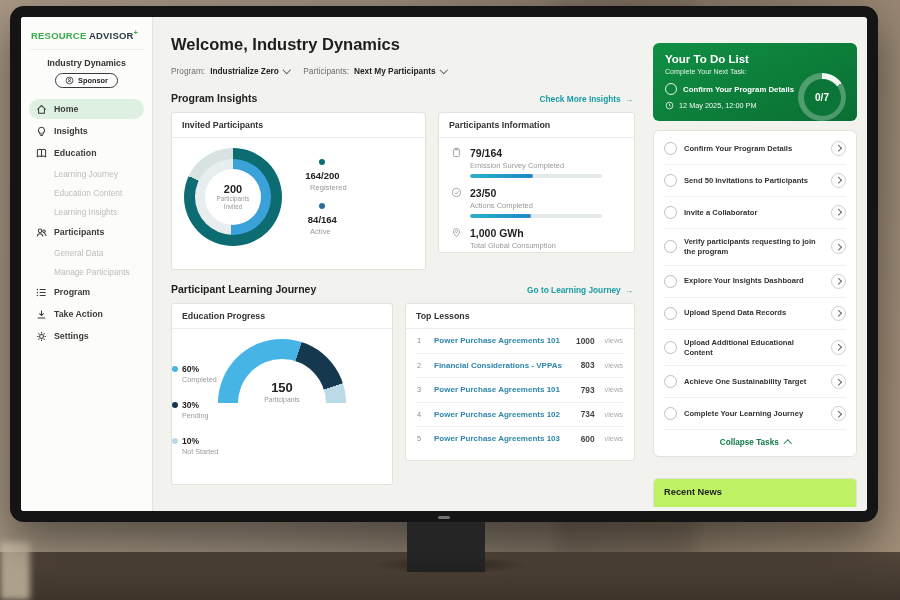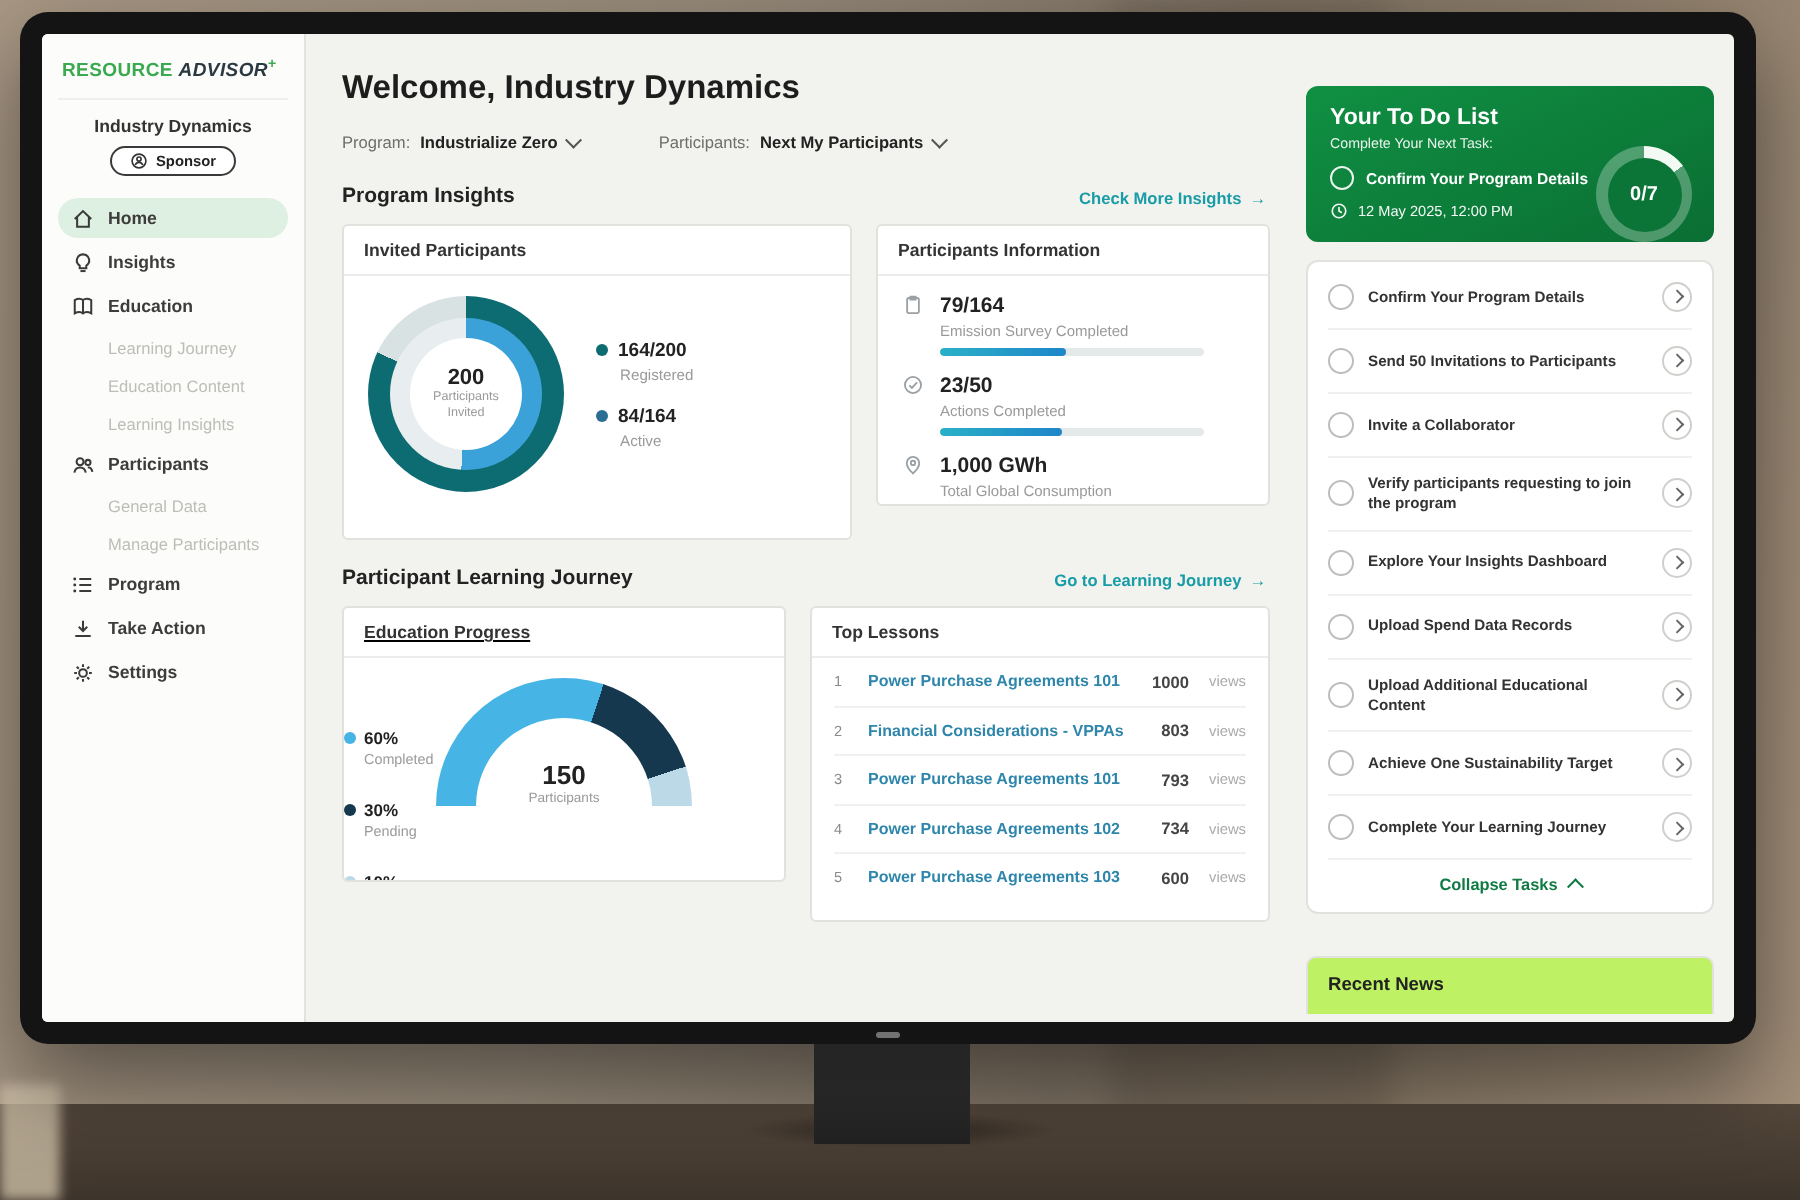--- a/index.html
+++ b/index.html
@@ -10,60 +10,60 @@
   .desk-edge{position:absolute;left:0;top:542px;width:30px;height:58px;background:#d3c5ac;opacity:.75;filter:blur(3px);}
   .mon-shadow{position:absolute;left:370px;top:556px;width:160px;height:18px;background:radial-gradient(ellipse,rgba(0,0,0,.45),transparent 70%);}
   .stand{position:absolute;left:407px;top:520px;width:78px;height:52px;background:linear-gradient(#3c3c3c,#222);}
   .monitor{position:absolute;left:10px;top:6px;width:868px;height:516px;background:#141414;border-radius:14px;box-shadow:0 20px 44px rgba(0,0,0,.45);padding:11px;box-sizing:border-box;}
   .led{position:absolute;left:50%;bottom:3px;transform:translateX(-50%);width:12px;height:3px;border-radius:2px;background:#8a8a8a;opacity:.8;}
   .screen{position:relative;width:846px;height:494px;background:#f2f2ef;border-radius:3px;overflow:hidden;display:flex;}
 
   
   .sidebar{width:132px;background:#fcfcfa;border-right:1px solid #e2e2de;padding:10px 8px 0;box-sizing:border-box;flex:0 0 auto;}
   .logo{font-size:9.5px;font-weight:bold;letter-spacing:.2px;padding:2px 2px 8px;border-bottom:1px solid #eeeeea;}
-  .logo .g{color:#3aa94f;} .logo .d{color:#2b3a42;font-style:italic;} .logo .plus{color:#3aa94f;font-size:7px;vertical-align:super;}
+  .logo .g{color:#3aa94f;} .logo .d{color:#2b3a42;} .logo .plus{color:#3aa94f;font-size:7px;vertical-align:super;}
   .org{text-align:center;font-size:8.8px;font-weight:bold;color:#333;margin:8px 0 5px;}
   .badge{margin:0 auto 10px;display:flex;align-items:center;gap:4px;border:1px solid #3a3a3a;border-radius:10px;padding:2px 9px;font-size:7.4px;font-weight:bold;color:#222;width:max-content;background:#fff;}
   .nav{display:flex;flex-direction:column;}
   .nitem{display:flex;align-items:center;gap:7px;padding:4.5px 7px;border-radius:12px;font-size:8.8px;font-weight:bold;color:#3c3c3c;margin:1px 0;cursor:default;}
   .nitem.active{background:#def0e1;}
   .nsub{padding:3.5px 7px 3.5px 25px;font-size:8.3px;color:#bdbdb8;margin:1px 0;}
   .nicon{display:flex;width:11px;justify-content:center;}
 
   
   .main{flex:1;min-width:0;padding:16px 14px 0 18px;box-sizing:border-box;}
   .welcome{font-size:16.5px;font-weight:bold;color:#1d1d1d;margin:2px 0 12px;}
-  .filters{display:flex;align-items:center;gap:40px;font-size:8.3px;color:#6e6e6e;margin-bottom:16px;}
+  .filters{display:flex;align-items:center;gap:14px;font-size:8.3px;color:#6e6e6e;margin-bottom:16px;}
   .filter{display:flex;align-items:center;gap:5px;}
   .fval{font-weight:bold;color:#222;}
   .chev{display:inline-block;width:4.5px;height:4.5px;border-right:1.3px solid #555;border-bottom:1.3px solid #555;transform:rotate(45deg);margin-top:-2px;}
   .chev.up{transform:rotate(-135deg);margin-top:2px;border-color:#0f7a44;}
   .chev.rt{transform:rotate(-45deg);border-color:#666;width:3.5px;height:3.5px;margin:0;}
   .secrow{display:flex;align-items:flex-end;justify-content:space-between;margin:0 2px 8px 0;}
   .secrow.second{margin-top:13px;}
   .sectitle{font-size:10.5px;font-weight:bold;color:#222;}
   .seclink{font-size:8.3px;font-weight:bold;color:#189ca6;cursor:default;}
   .seclink::after{content:"\2192";margin-left:4px;}
   .cardrow{display:flex;gap:12px;}
   .card{background:#fff;border:1px solid #e1e1dd;border-radius:3px;box-sizing:border-box;overflow:hidden;}
   .card-h{padding:7px 10px;border-bottom:1px solid #ececea;font-size:8.8px;font-weight:bold;color:#333;}
   .card.invited{width:255px;height:158px;}
   .card.pinfo{flex:1;height:141px;}
-  .card.edu{width:222px;height:138px;text-decoration:underline;}
+  .card.edu{width:222px;height:182px;}
   .card.lessons{flex:1;height:158px;}
 
   
   .inv-body{display:flex;align-items:center;gap:16px;padding:10px 12px;}
   .donut{width:98px;height:98px;border-radius:50%;background:conic-gradient(#0d6b72 0 var(--p,82%), #d8e2e3 var(--p,82%) 100%);display:flex;align-items:center;justify-content:center;flex:0 0 auto;}
   .donut-mid{width:76px;height:76px;border-radius:50%;background:conic-gradient(#3aa2d8 0 var(--p,51%), #e8eeef var(--p,51%) 100%);display:flex;align-items:center;justify-content:center;}
   .donut-hole{width:56px;height:56px;border-radius:50%;background:#fff;display:flex;flex-direction:column;align-items:center;justify-content:center;text-align:center;}
   .dval{font-size:11px;font-weight:bold;color:#222;}
   .dlab{font-size:6.3px;color:#9a9a9a;line-height:1.2;width:44px;}
   .lgd{display:flex;flex-direction:column;gap:11px;}
-  .lg-val{font-size:9.5px;font-weight:bold;color:#222;display:flex;align-items:center;gap:5px;}
+  .lg-val{font-size:9.5px;font-weight:bold;color:#222;display:flex;align-items:center;gap:5px;flex-direction:column;}
   .lg-lab{font-size:7.6px;color:#9a9a9a;margin:2px 0 0 12px;}
   .dot{width:6px;height:6px;border-radius:50%;flex:0 0 auto;}
   .dot.teal{background:#0d6b72;} .dot.blue2{background:#2a6f93;}
   .dot.sky{background:#47b4e6;} .dot.navy{background:#16384f;} .dot.pale{background:#bcd9e8;}
 
   
   .pi-body{padding:9px 12px;}
   .stat{display:flex;gap:8px;align-items:flex-start;margin-bottom:9px;}
   .ival{font-size:10.5px;font-weight:bold;color:#222;}
   .ilab{font-size:7.5px;color:#9a9a9a;margin:2px 0 4px;}

